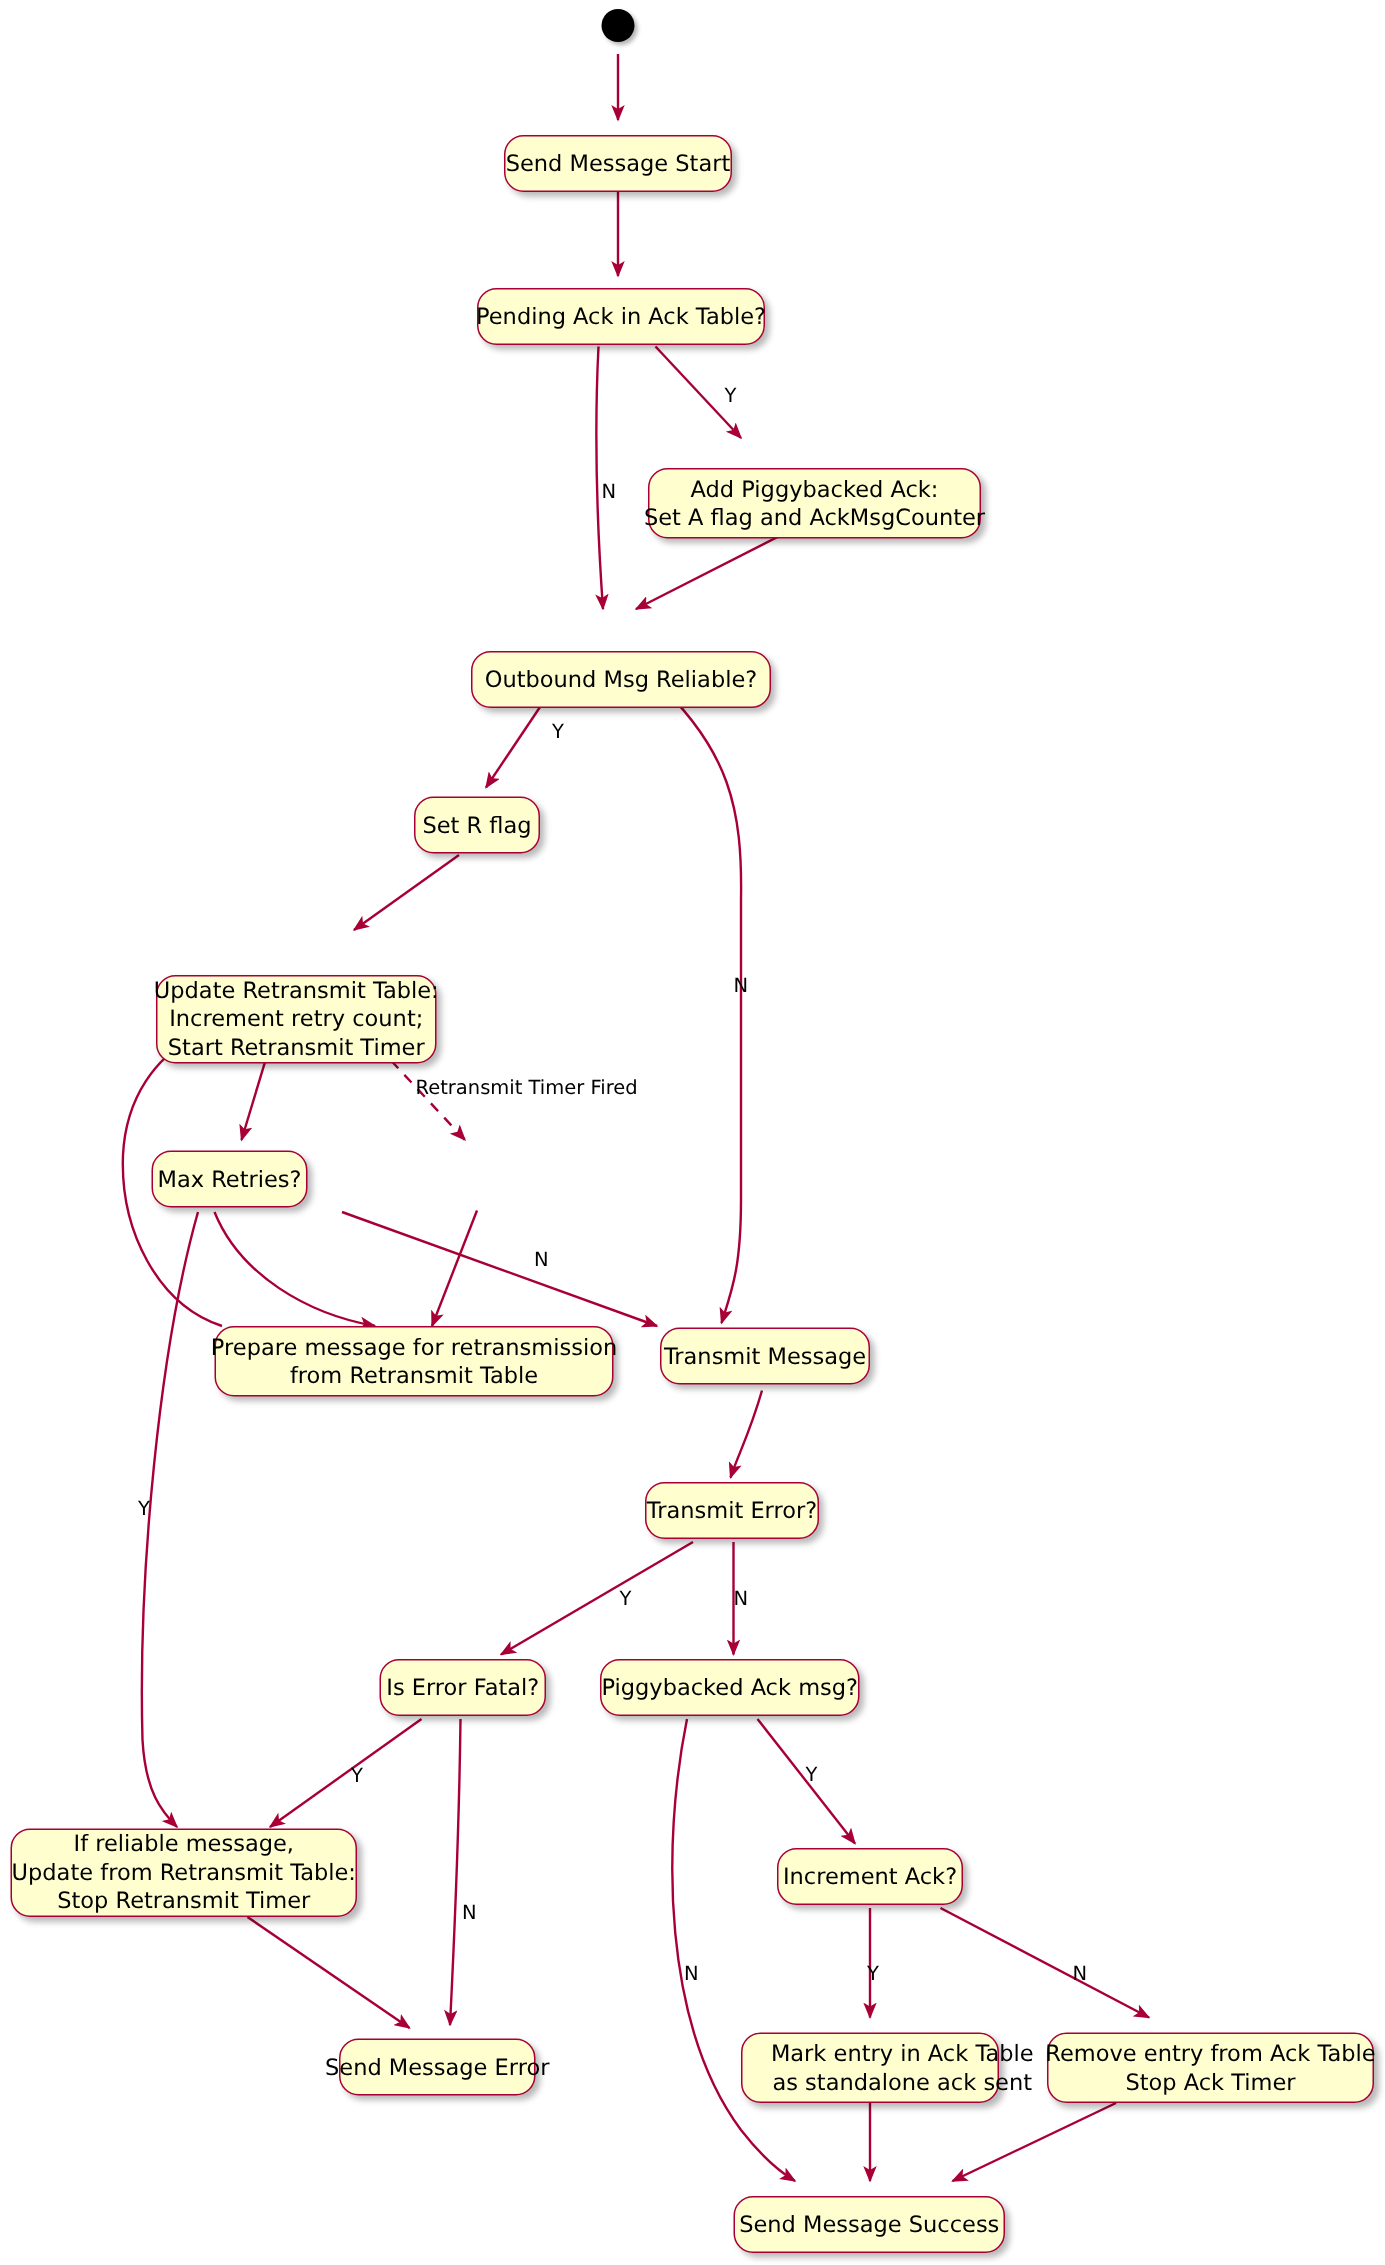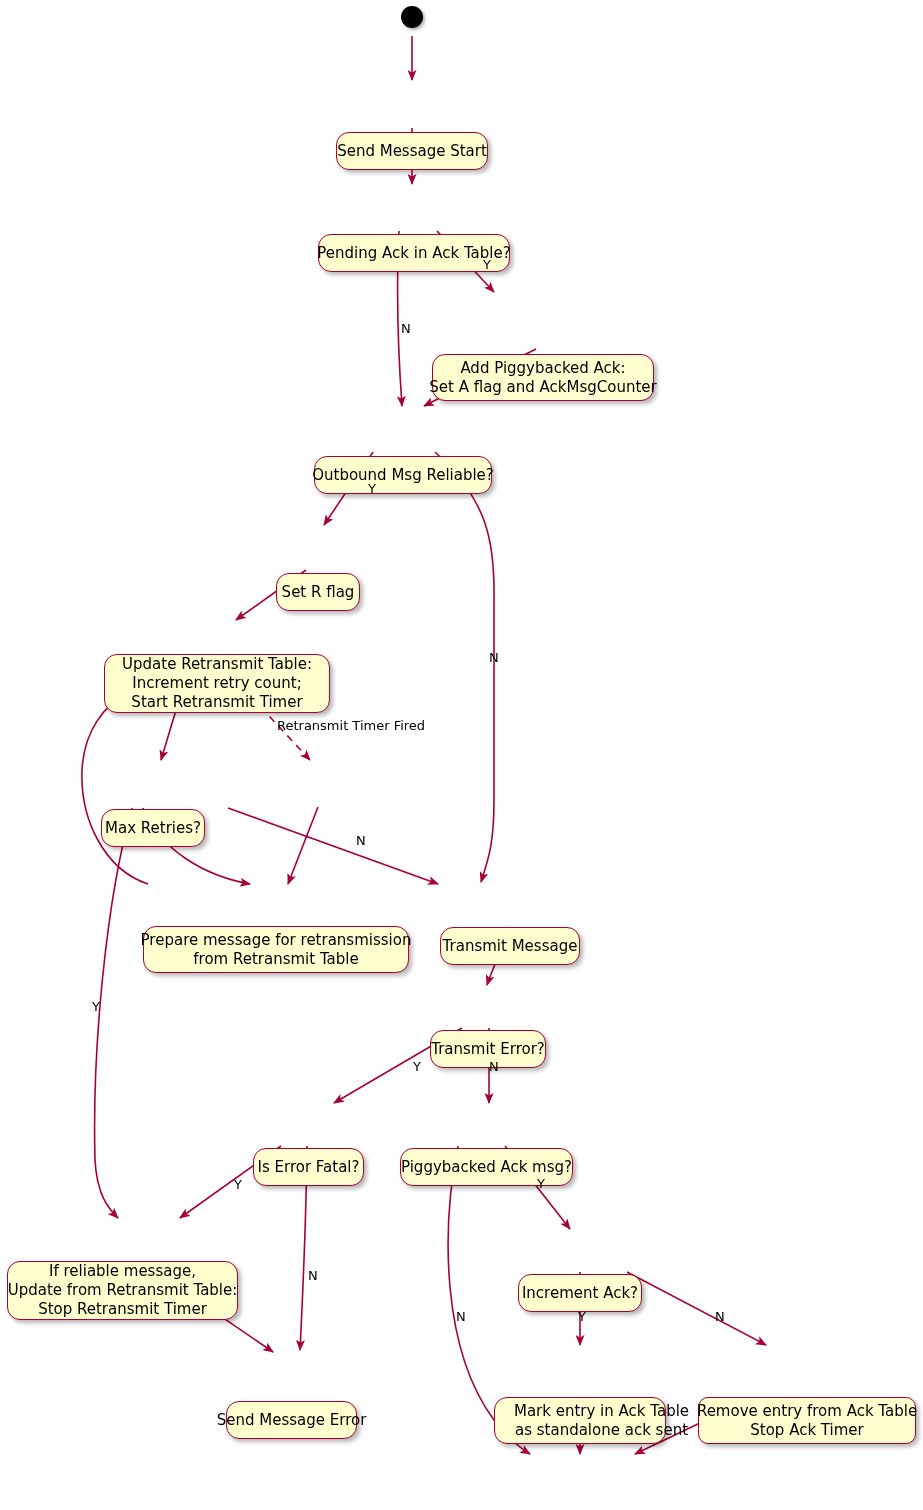--- a/index.html
+++ b/index.html
@@ -40,21 +40,20 @@
     border-radius: 13px;
     color: #000000;
     font-size: 15px;
     line-height: 19px;
     text-align: center;
     display: flex;
     align-items: center;
     justify-content: center;
     white-space: pre;
     box-shadow: 3px 3px 4px rgba(0,0,0,0.28);
-    margin-top: 42px;
   }
   .start-node {
     position: absolute;
     width: 22px;
     height: 22px;
     border-radius: 50%;
     background: #000000;
     box-shadow: 2px 2px 3px rgba(0,0,0,0.3);
   }
   .edge-label {
@@ -138,25 +137,25 @@
 
     <div class="start-node" style="left:401px; top:6px;"></div>
 
     <div class="node" style="left:336px; top:90px; width:152px; height:38px;">Send Message Start</div>
 
     <div class="node" style="left:318px; top:192px; width:192px; height:38px;">Pending Ack in Ack Table?</div>
 
     <div class="node" style="left:432px; top:312px; width:222px; height:47px;">Add Piggybacked Ack:
 Set A flag and AckMsgCounter</div>
 
-    <div class="node" style="left:314px; top:414px; width:178px; height:38px;">Outbound Msg Reliable?</div>
+    <div class="node" style="left:314px; top:434px; width:200px; height:38px;">Outbound Msg Reliable?</div>
 
     <div class="node" style="left:276px; top:531px; width:84px; height:38px;">Set R flag</div>
 
-    <div class="node" style="left:104px; top:612px; width:226px; height:59px;">Update Retransmit Table:
+    <div class="node" style="left:104px; top:650px; width:187px; height:59px;">Update Retransmit Table:
 Increment retry count;
 Start Retransmit Timer</div>
 
     <div class="node" style="left:101px; top:767px; width:104px; height:38px;">Max Retries?</div>
 
 
     <div class="node" style="left:143px; top:884px; width:266px; height:47px;">Prepare message for retransmission
 from Retransmit Table</div>
 
     <div class="node" style="left:440px; top:885px; width:140px; height:38px;">Transmit Message</div>
@@ -169,25 +168,26 @@
 
     <div class="node" style="left:518px; top:1232px; width:124px; height:38px;">Increment Ack?</div>
 
     <div class="node" style="left:7px; top:1219px; width:231px; height:59px;">If reliable message,
 Update from Retransmit Table:
 Stop Retransmit Timer</div>
 
     <div class="node" style="left:494px; top:1355px; width:172px; height:47px;padding-left:43px;">Mark entry in Ack Table
 as standalone ack sent</div>
 
-    <div class="node" style="left:698px; top:1355px; width:218px; height:47px;border-radius:10px;">Remove entry from Ack Table
+    <div class="node" style="left:698px; top:1355px; width:218px; height:47px;">Remove entry from Ack Table
 Stop Ack Timer</div>
 
     <div class="node" style="left:226px; top:1359px; width:131px; height:38px;">Send Message Error</div>
 
+    <div class="node" style="left:489px; top:1464px; width:181px; height:38px;">Send Message Success</div>
 
     <div class="edge-label" style="left:483px; top:258px;">Y</div>
 
     <div class="edge-label" style="left:401px; top:322px;">N</div>
 
     <div class="edge-label" style="left:368px; top:482px;">Y</div>
 
     <div class="edge-label" style="left:489px; top:651px;">N</div>
 
     <div class="edge-label" style="left:277px; top:719px;">Retransmit Timer Fired</div>

